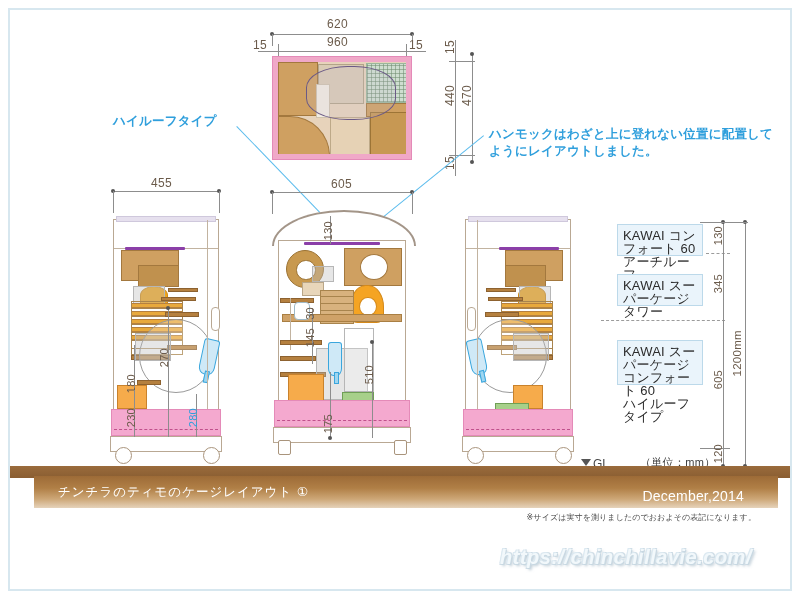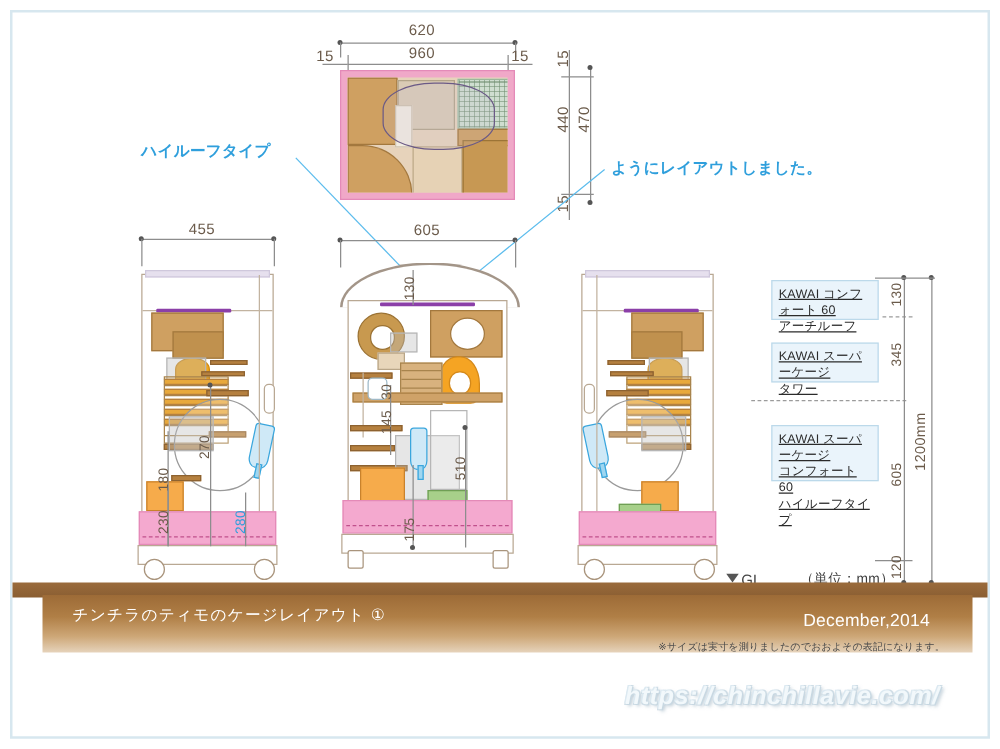--- a/index.html
+++ b/index.html
@@ -88,26 +88,26 @@
 
   
   #ground{position:absolute;left:10px;top:466px;width:780px;height:12px;
     background:linear-gradient(180deg,#9a6b3c 0%,#8a5e32 100%);}
   .gl-mark{position:absolute;font-size:11px;color:#444;}
   .gl-tri{position:absolute;width:0;height:0;border-left:5px solid transparent;border-right:5px solid transparent;border-top:7px solid #555;}
 
   
   .legend-box{
     position:absolute;background:#eaf4fb;border:1px solid #bcd9ea;box-sizing:border-box;
-    font-size:10px;color:#2b2b2b;line-height:13px;padding:4px 5px;letter-spacing:.2px;text-decoration:underline;
+    font-size:13px;color:#2b2b2b;line-height:13px;padding:4px 5px;letter-spacing:.2px;
   }
 
   
   #titlebar{
-    position:absolute;left:34px;top:476px;width:744px;height:46px;
+    position:absolute;left:34px;top:476px;width:744px;height:32px;
     background:linear-gradient(180deg,#9d6b37 0%,#b07f46 38%,#cda777 72%,#e6d3bb 100%);
   }
   #titlebar .t{position:absolute;left:24px;top:8px;color:#fff;font-size:12.5px;letter-spacing:1px;}
   #titlebar .d{position:absolute;right:34px;top:12px;color:#fff;font-size:14px;letter-spacing:.2px;}
   #note{position:absolute;right:44px;top:512px;font-size:8px;color:#4a4a4a;letter-spacing:.1px;}
 
   
   #watermark{
     position:absolute;left:500px;top:546px;
     font-size:20px;font-style:italic;font-weight:bold;letter-spacing:.5px;
@@ -166,20 +166,21 @@
       <div class="pshape" style="left:38px;top:22px;width:14px;height:34px;background:#f2ece1;border:1px solid #cfc3ae;"></div>
       <div class="cloth" style="left:28px;top:4px;width:88px;height:52px;"></div>
     </div>
   </div>
 
   <div class="anno" style="left:113px;top:113px;">ハイルーフタイプ</div>
   <div class="leader" style="left:237px;top:126px;width:120px;transform:rotate(46deg);"></div>
   <div class="leader-dot" style="left:318px;top:214px;"></div>
 
   <div class="anno" style="left:489px;top:126px;width:290px;">
+    <div>ハンモックはわざと上に登れない位置に配置して</div>
     <div>ようにレイアウトしました。</div>
   </div>
   <div class="leader" style="left:484px;top:136px;width:160px;transform:rotate(141deg);"></div>
   <div class="leader-dot" style="left:357px;top:234px;"></div>
 
   <div class="dim-line-h" style="left:113px;top:191px;width:106px;"></div>
   <div class="dot" style="left:111px;top:189px;"></div>
   <div class="dot" style="left:217px;top:189px;"></div>
   <div class="tick-v" style="left:113px;top:191px;height:22px;"></div>
   <div class="tick-v" style="left:219px;top:191px;height:22px;"></div>

